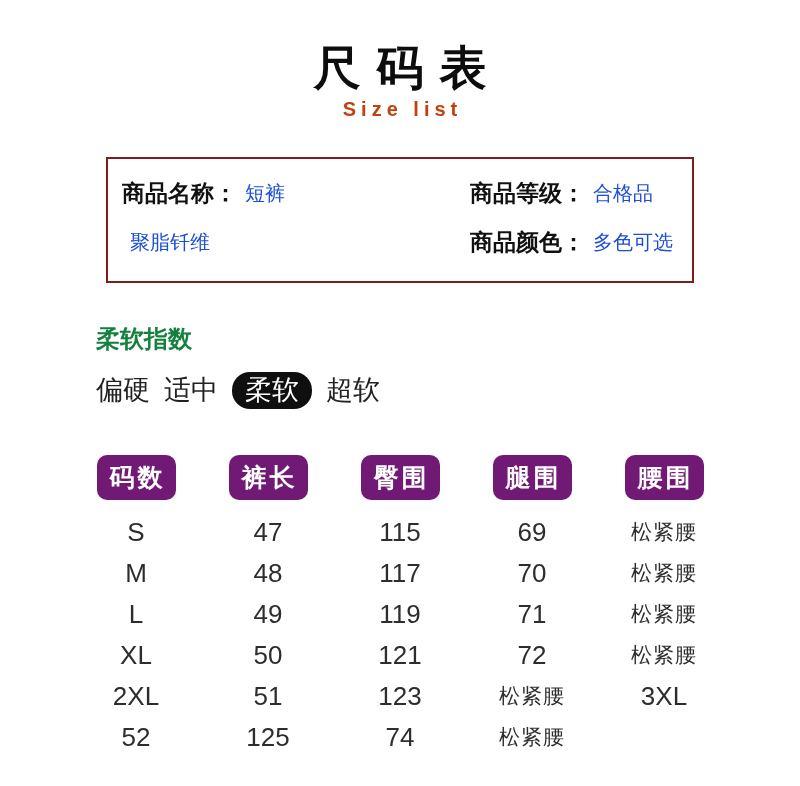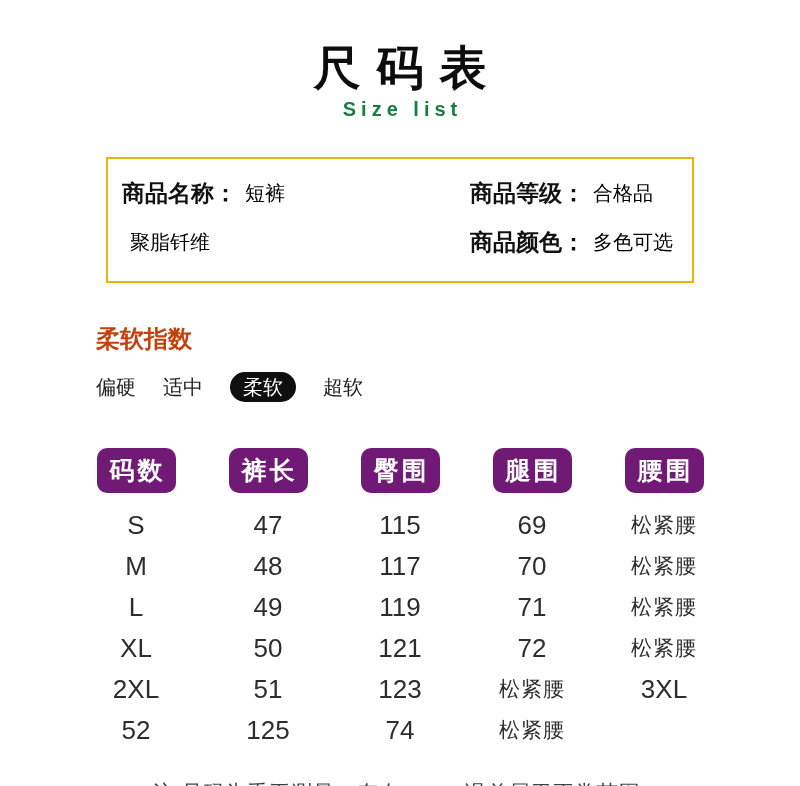--- a/index.html
+++ b/index.html
@@ -21,54 +21,54 @@
     letter-spacing: 16px;
     padding-left: 16px; 
     color: #0d0d0d;
     line-height: 1.1;
   }
   .sub-title {
     font-size: 20px;
     font-weight: 600;
     letter-spacing: 5px;
     padding-left: 5px;
-    color: #15803d;
+    color: #c2410c;
     margin-top: 4px;
   }
 
   
   .info-box {
     width: 588px;
     margin: 36px auto 0;
-    border: 2px solid #eab308;
+    border: 2px solid #7f1d1d;
     padding: 10px 0 14px 0;
     display: grid;
     grid-template-columns: 348px 1fr;
   }
   .info-cell {
     display: flex;
     align-items: center;
     height: 49px;
     padding-left: 14px;
     white-space: nowrap;
   }
   .info-label { font-size: 23px; font-weight: 700; color: #111111; }
-  .info-value { font-size: 20px; font-weight: 400; color: #000000; margin-left: 8px; }
+  .info-value { font-size: 20px; font-weight: 400; color: #1d4ed8; margin-left: 8px; }
 
   
   .indexes { display: flex; margin: 40px 0 0 96px; }
   .index-group { }
   .index-group.left { width: 352px; }
-  .index-title { font-size: 24px; font-weight: 700; color: #c2410c; }
+  .index-title { font-size: 24px; font-weight: 700; color: #15803d; }
   .index-options {
     display: flex;
     align-items: center;
     margin-top: 17px;
-    gap: 27px;
-    font-size: 20px;
+    gap: 14px;
+    font-size: 27px;
     color: #222222;
     font-weight: 500;
   }
   .option { line-height: 1; padding: 5px 0; }
   .option.selected {
     background: #0f0f0f;
     color: #ffffff;
     padding: 5px 13px;
     border-radius: 18px;
     font-weight: 400;

